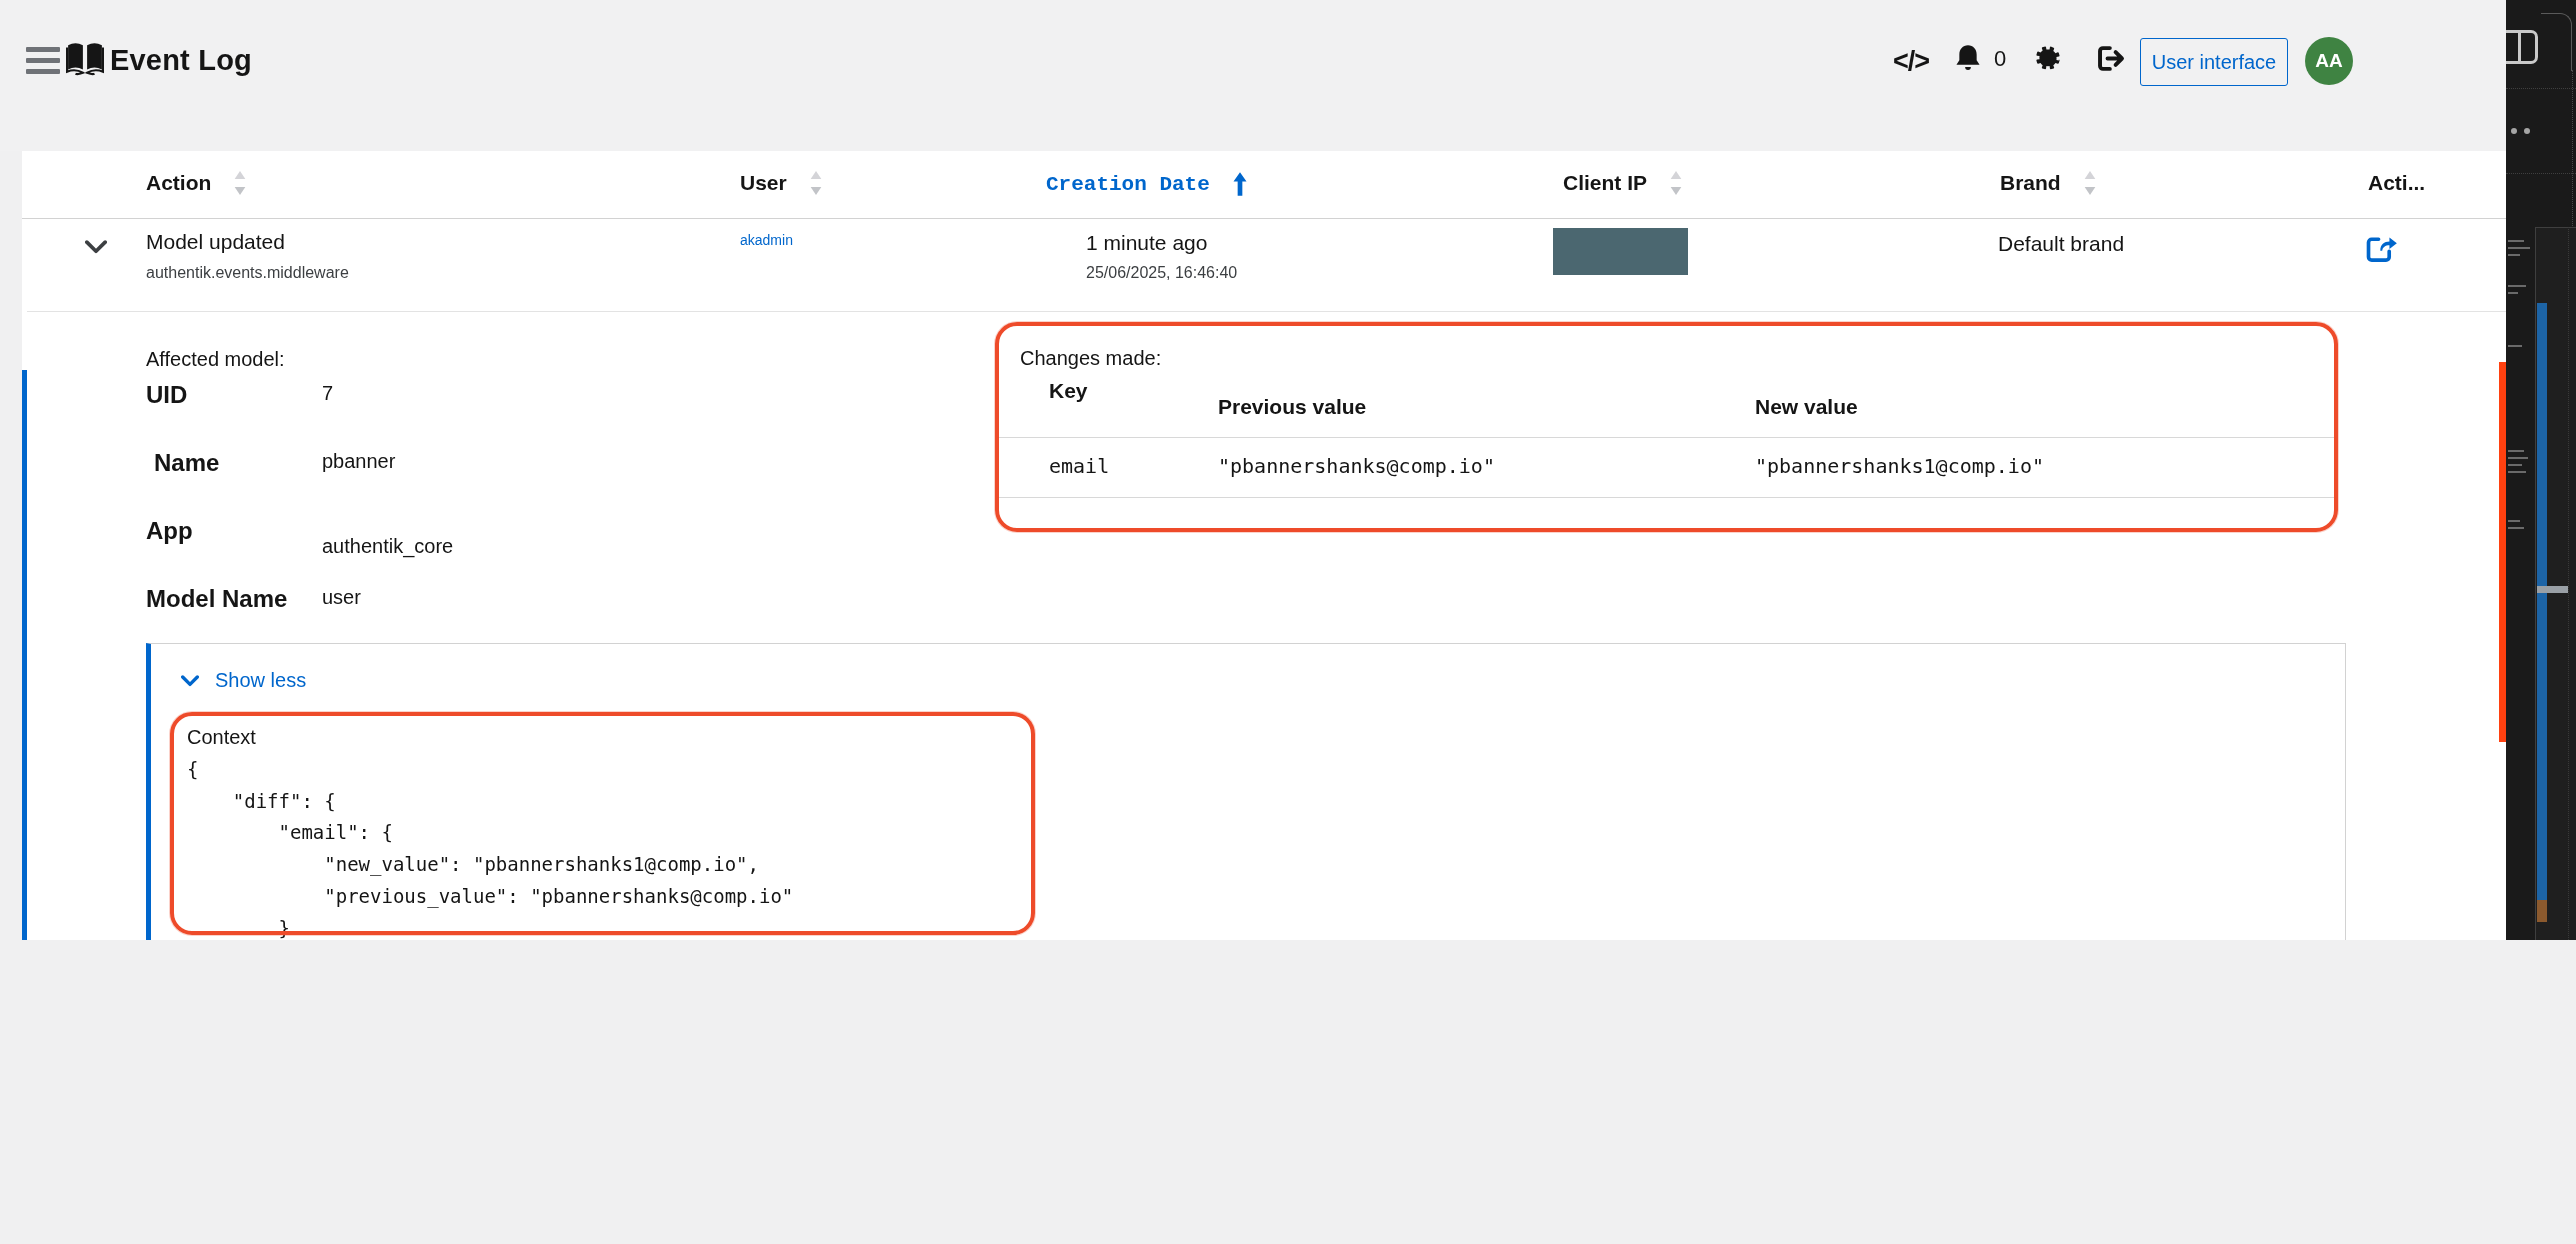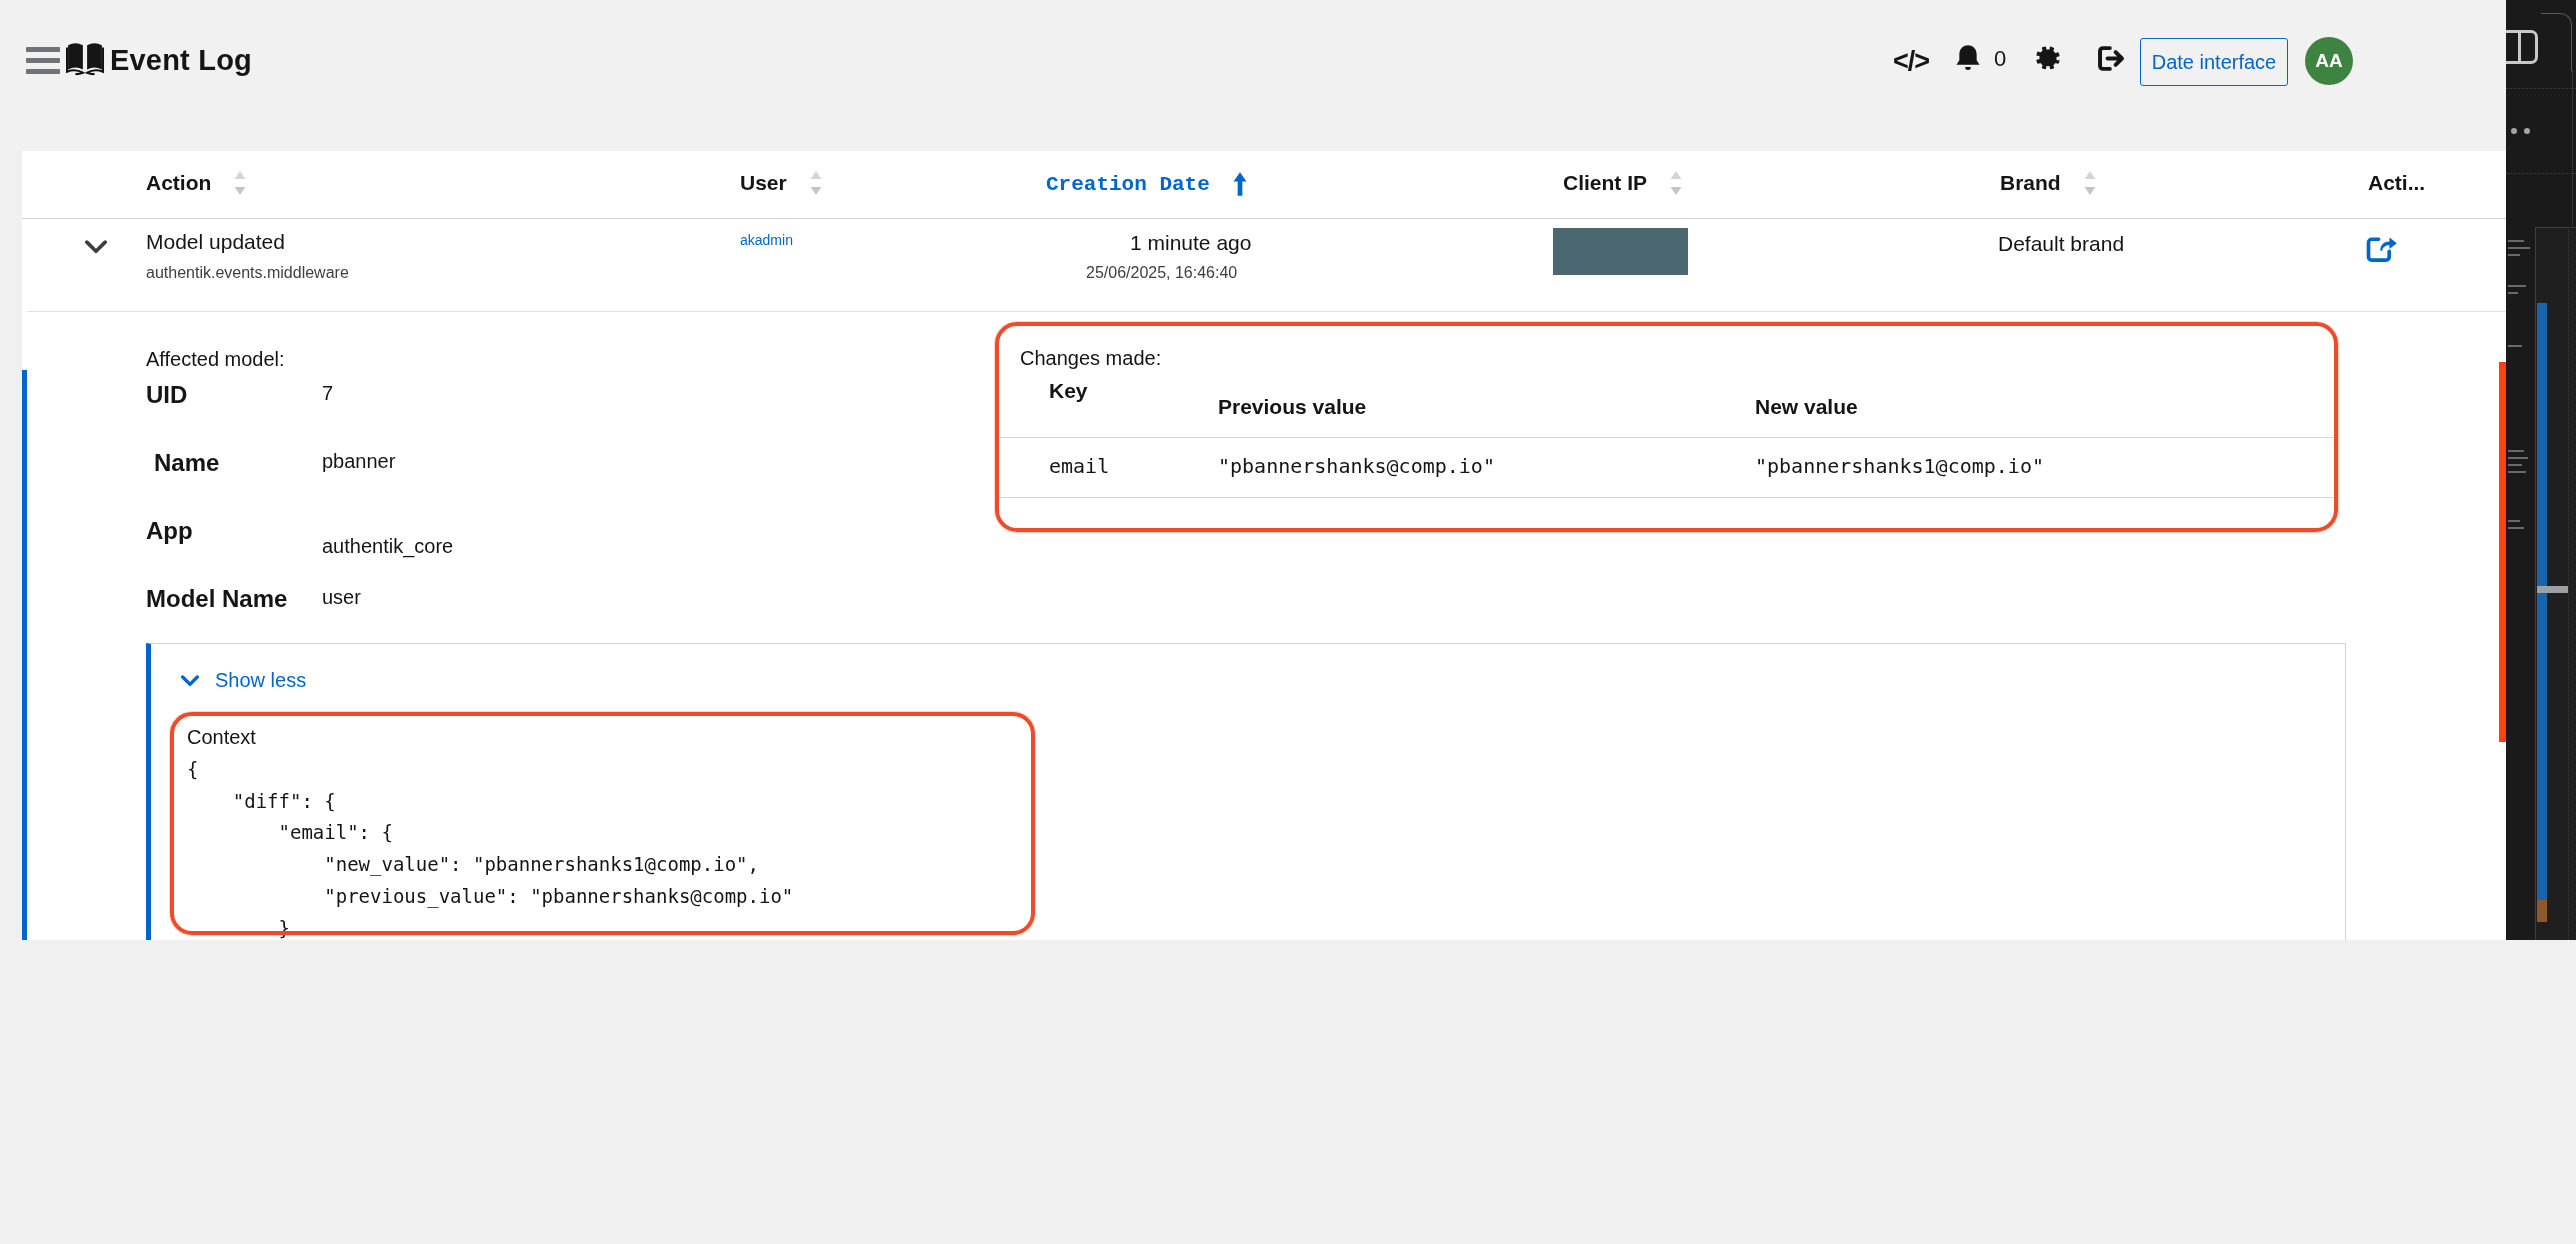--- a/index.html
+++ b/index.html
@@ -117,21 +117,21 @@
 
     <div class="hdr-ic signout-wrap" style="position:absolute;">
       <span>
         <svg class="ic" width="30" height="29" viewBox="0 0 26 24">
           <path d="M12 3 H6 a2.5 2.5 0 0 0 -2.5 2.5 V18.5 A2.5 2.5 0 0 0 6 21 h6" fill="none" stroke="#151515" stroke-width="3.4" stroke-linecap="round"></path>
           <path d="M10 12 H21 M17 6.5 L22.5 12 L17 17.5" fill="none" stroke="#151515" stroke-width="3.4" stroke-linecap="round" stroke-linejoin="round"></path>
         </svg>
       </span>
     </div>
 
-    <button class="ui-btn">Date interface</button>
+    <button class="ui-btn">User interface</button>
     <div class="avatar">AA</div>
   </div>
 
   <div class="panel">
 
     <div class="thead">
       <div class="th" style="left:124px;">
         <span>Action</span>
         <span class="sort-ic">
             <svg class="ic" width="14" height="24" viewBox="0 0 10 18">
@@ -186,21 +186,21 @@
       <span style="position:absolute;left:63px;top:89px;cursor:pointer;">
         <svg class="ic" width="22" height="14" viewBox="0 0 18 11">
             <path d="M1.5 1.5 L9 9 L16.5 1.5" fill="none" stroke="#3c3f42" stroke-width="3" stroke-linecap="round" stroke-linejoin="round"></path>
           </svg>
       </span>
       <div class="cell-main" style="position:absolute;left:124px;top:79px;">Model updated</div>
       <div class="cell-sub" style="position:absolute;left:124px;top:113px;">authentik.events.middleware</div>
 
       <a class="link" style="position:absolute;left:718px;top:81px;">akadmin</a>
 
-      <div class="cell-main" style="position:absolute;left:1064px;top:80px;margin-left:44px;">1 minute ago</div>
+      <div class="cell-main" style="position:absolute;left:1064px;top:80px;">1 minute ago</div>
       <div class="cell-sub" style="position:absolute;left:1064px;top:113px;">25/06/2025, 16:46:40</div>
 
       <div class="redact"></div>
 
       <div class="cell-main" style="position:absolute;left:1976px;top:81px;">Default brand</div>
 
       <span style="position:absolute;left:2344px;top:84px;cursor:pointer;">
         <svg class="ic" width="32" height="28" viewBox="0 0 28 24">
           <path d="M11 3.5 H5 A2.8 2.8 0 0 0 2.2 6.3 V19 A2.8 2.8 0 0 0 5 21.8 H17.5 A2.8 2.8 0 0 0 20.3 19 V14" fill="none" stroke="#0066cc" stroke-width="3.2" stroke-linecap="round"></path>
           <path d="M12.5 13.5 C12.5 8 16 5.5 20.5 5.5 L20.5 2 L27 7 L20.5 12 L20.5 8.8 C17 8.8 14.5 10.5 14.2 13.5 Z" fill="#0066cc"></path>

